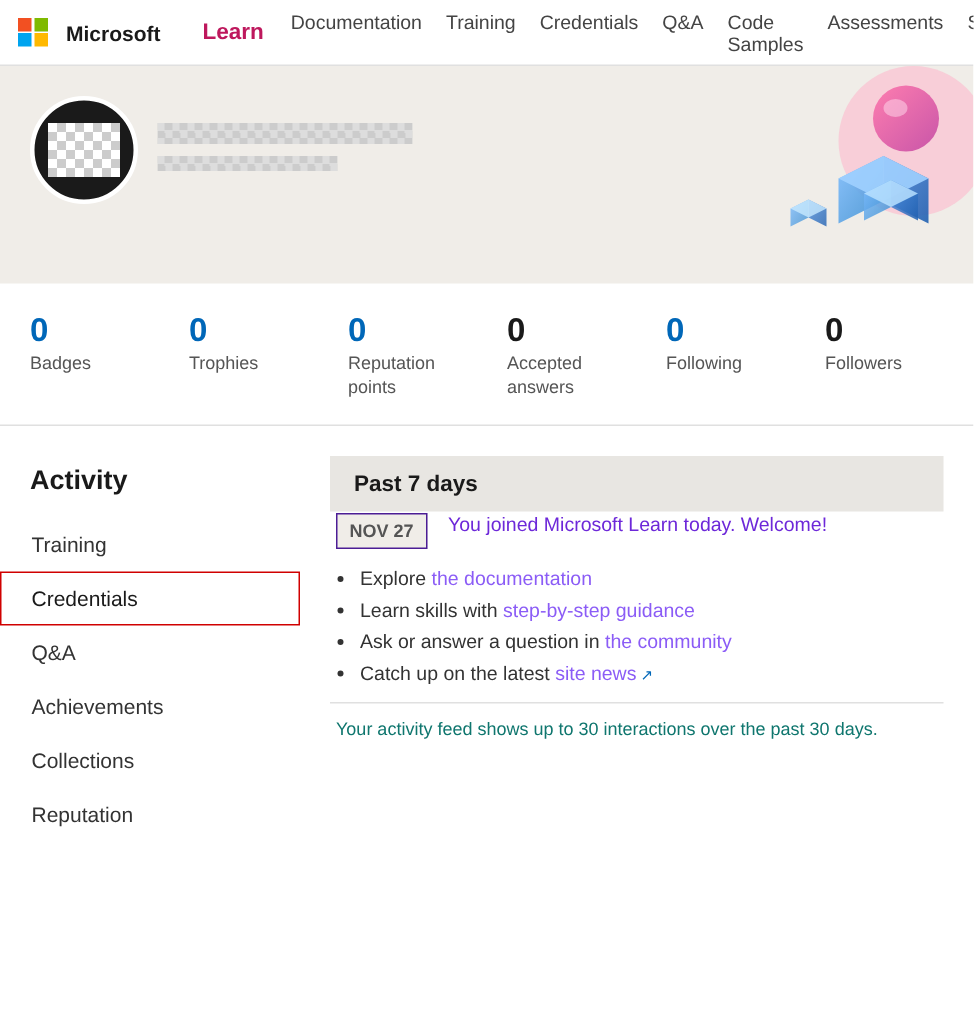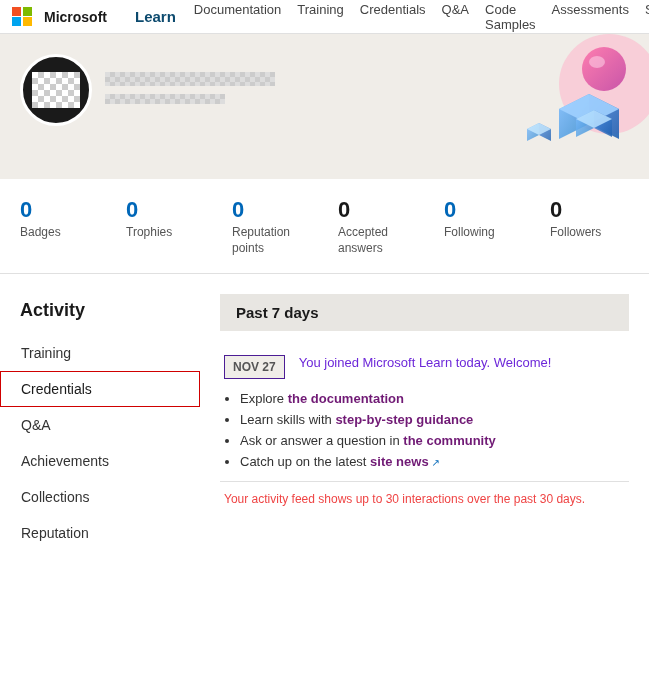--- a/index.html
+++ b/index.html
@@ -1,22 +1,22 @@
 <!DOCTYPE html>
 <html><head>
   <meta charset="utf-8">
   <style>
     * { margin: 0; padding: 0; box-sizing: border-box; }
     body { font-family: 'Segoe UI', Arial, sans-serif; font-size: 14px; color: #333; background: #fff; width: 649px; }
 
     
-    .nav { display: flex; align-items: center; height: 34px; border-bottom: 1px solid #e0e0e0; padding: 0 12px; background: #fff; }
+    .nav { display: flex; align-items: center; height: 44px; border-bottom: 1px solid #e0e0e0; padding: 0 12px; background: #fff; }
     .nav-logo { display: flex; align-items: center; gap: 8px; margin-right: 8px; }
     .nav-divider { width: 1px; height: 24px; background: #ccc; margin: 0 10px; }
-    .nav-learn { font-size: 15px; font-weight: 600; color: #0c4a6e; margin-right: 18px; }
+    .nav-learn { font-size: 15px; font-weight: 600; color: #be185d; margin-right: 18px; }
     .nav-links { display: flex; gap: 16px; }
     .nav-link { font-size: 13px; color: #444; text-decoration: none; cursor: pointer; }
 
     
     .profile-banner { background: #f0ede8; position: relative; height: 145px; overflow: hidden; }
     .profile-avatar-wrap { position: absolute; left: 20px; top: 20px; }
     .profile-avatar { width: 72px; height: 72px; border-radius: 50%; background: #1a1a1a; display: flex; align-items: center; justify-content: center; border: 3px solid #fff; overflow: hidden; }
     .avatar-inner { width: 48px; height: 36px; background: repeating-conic-gradient(#ccc 0% 25%, #fff 0% 50%) 0 0/12px 12px; }
     .profile-name-area { position: absolute; left: 105px; top: 38px; }
     .profile-name-bar { width: 170px; height: 14px; background: repeating-conic-gradient(#ccc 0% 25%, #ddd 0% 50%) 0 0/10px 10px; margin-bottom: 8px; }
@@ -33,31 +33,31 @@
     .main-layout { display: flex; padding-top: 10px; }
 
     
     .sidebar { width: 200px; min-width: 200px; padding: 10px 0; }
     .sidebar-heading { font-size: 18px; font-weight: 700; color: #1a1a1a; padding: 6px 20px 14px 20px; }
     .sidebar-item { display: block; padding: 9px 20px; font-size: 14px; color: #333; cursor: pointer; text-decoration: none; border: 1px solid transparent; }
     .sidebar-item.active { border: 1px solid #d00000; color: #1a1a1a; }
 
     
     .content { flex: 1; padding: 10px 20px 20px 20px; }
-    .activity-header { background: #e8e6e2; padding: 10px 16px; font-size: 15px; font-weight: 600; color: #1a1a1a; margin-bottom: 24px; }
+    .activity-header { background: #e8e6e2; padding: 10px 16px; font-size: 15px; font-weight: 600; color: #1a1a1a; margin-bottom: 1px; }
 
     .date-row { display: flex; align-items: flex-start; gap: 14px; margin-bottom: 10px; padding: 0 4px; }
     .date-badge { background: #f0ede8; padding: 4px 8px; font-size: 12px; font-weight: 600; color: #555; white-space: nowrap; min-width: 58px; text-align: center; border: 1px solid #4c1d95; }
     .date-message { font-size: 13px; color: #6d28d9; }
 
     .bullet-list { margin: 12px 0 12px 20px; }
     .bullet-list li { font-size: 13px; color: #333; margin-bottom: 6px; list-style: disc; }
-    .bullet-list li a { color: #701a75; text-decoration: none; font-weight: bold; }
-
-    .activity-footer { font-size: 12px; color: #ef4444; padding: 10px 0 0 4px; border-top: 1px solid #e0e0e0; margin-top: 8px; }
+    .bullet-list li a { color: #8b5cf6; text-decoration: none; }
+
+    .activity-footer { font-size: 12px; color: #0f766e; padding: 10px 0 0 4px; border-top: 1px solid #e0e0e0; margin-top: 8px; }
     .ms-grid { display: grid; grid-template-columns: 1fr 1fr; gap: 1px; width: 20px; height: 20px; }
     .ms-sq { width: 9px; height: 9px; }
     .ms-red { background: #f25022; }
     .ms-green { background: #7fba00; }
     .ms-blue { background: #00a4ef; }
     .ms-yellow { background: #ffb900; }
 
     
     .banner-deco-svg { position: absolute; right: 0; top: 0; }
   </style>

